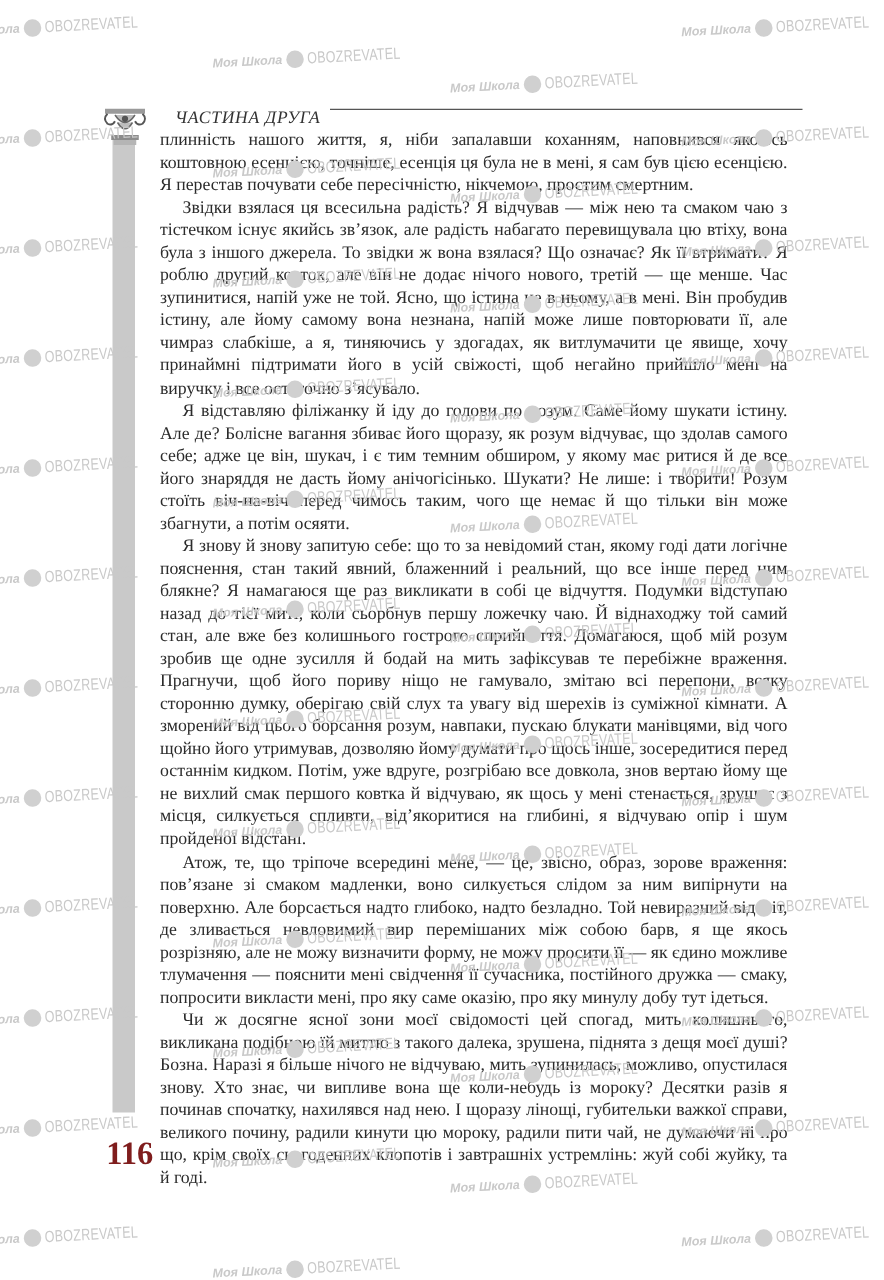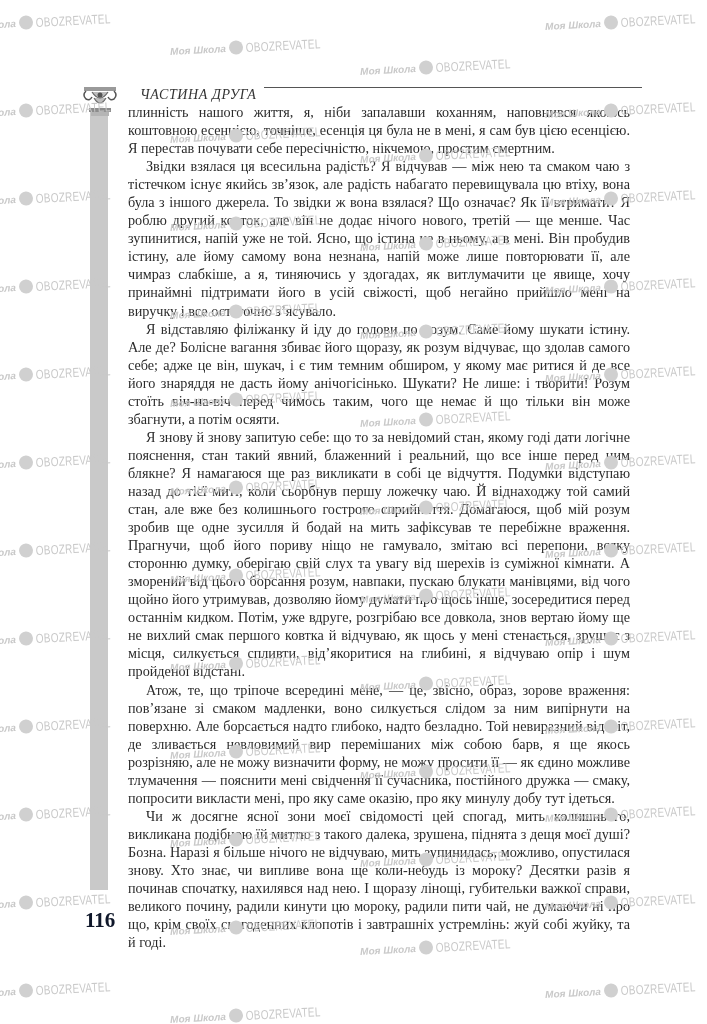--- a/index.html
+++ b/index.html
@@ -13,21 +13,21 @@
   .wm .oz { letter-spacing:0.2px; transform:scaleY(1.3); display:inline-block; }
   .pillar { position:absolute; left:90px; top:108px; width:18px; height:782px; background:#c9c9c9; }
   .capital { position:absolute; left:80px; top:86px; width:40px; height:30px; }
   .header { position:absolute; left:140px; top:87px; width:502px; height:18px; display:flex; align-items:flex-start; }
   .header-title { font-style:italic; font-size:14px; letter-spacing:0.6px; color:#333; white-space:nowrap; padding-right:8px; }
   .header-rule { flex:1; border-bottom:1px solid #555; margin-bottom:4px; }
   .text { position:absolute; left:128px; top:103px; width:502px; font-size:14.2px; line-height:18.05px;
           text-align:justify; color:#2b2b2b; }
   .text p { margin:0; text-indent:18px; hyphens:manual; }
   .text p.cont { text-indent:0; }
-  .page-number { position:absolute; left:85px; top:908px; font-size:21px; font-weight:bold; color:#0f172a; }
+  .page-number { position:absolute; left:85px; top:908px; font-size:26px; font-weight:bold; color:#7f1d1d; }
 </style>
 </head>
 <body>
 
 <div class="pillar"></div>
 <svg class="capital" viewBox="0 0 40 30">
   <rect x="4" y="1" width="32" height="4" fill="#9a9a9a"></rect>
   <path d="M6 5 Q2 9 6 13 Q10 15 12 11 M34 5 Q38 9 34 13 Q30 15 28 11" stroke="#555" stroke-width="1.5" fill="none"></path>
   <path d="M12 6 Q20 18 28 6 M14 12 Q20 22 26 12" stroke="#666" stroke-width="1.2" fill="#bdbdbd"></path>
   <circle cx="20" cy="9" r="2.5" fill="#555"></circle>

